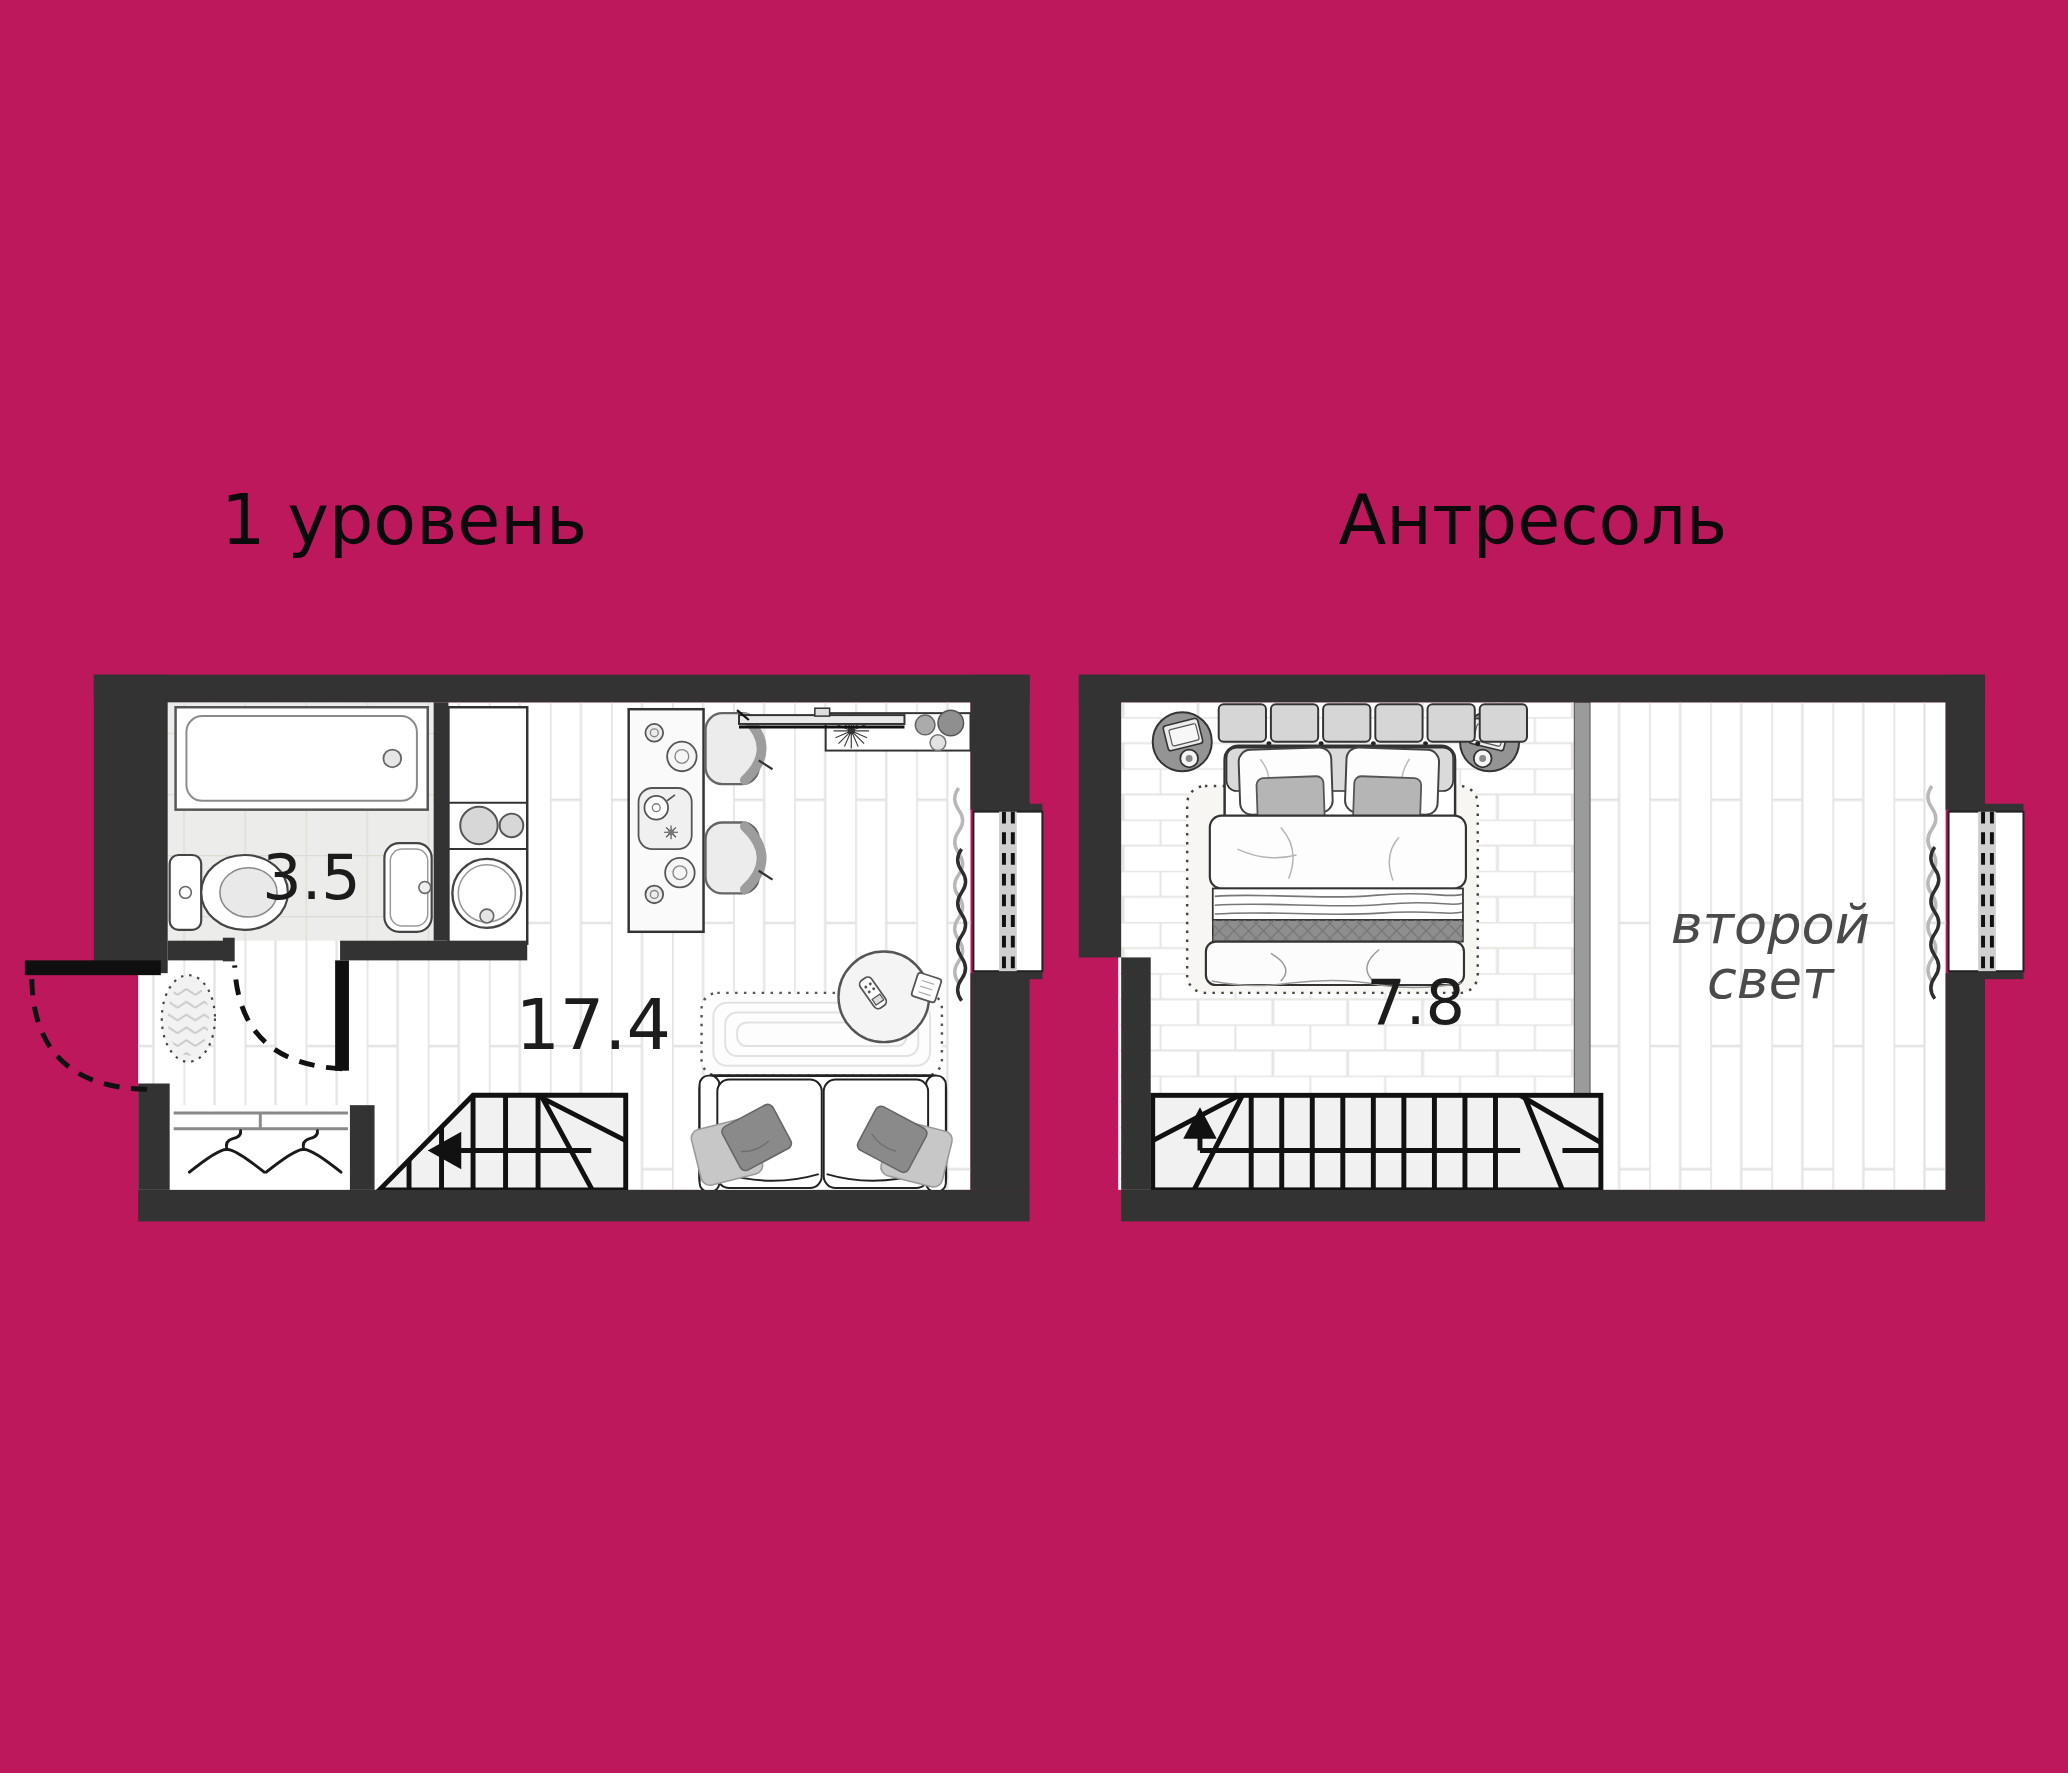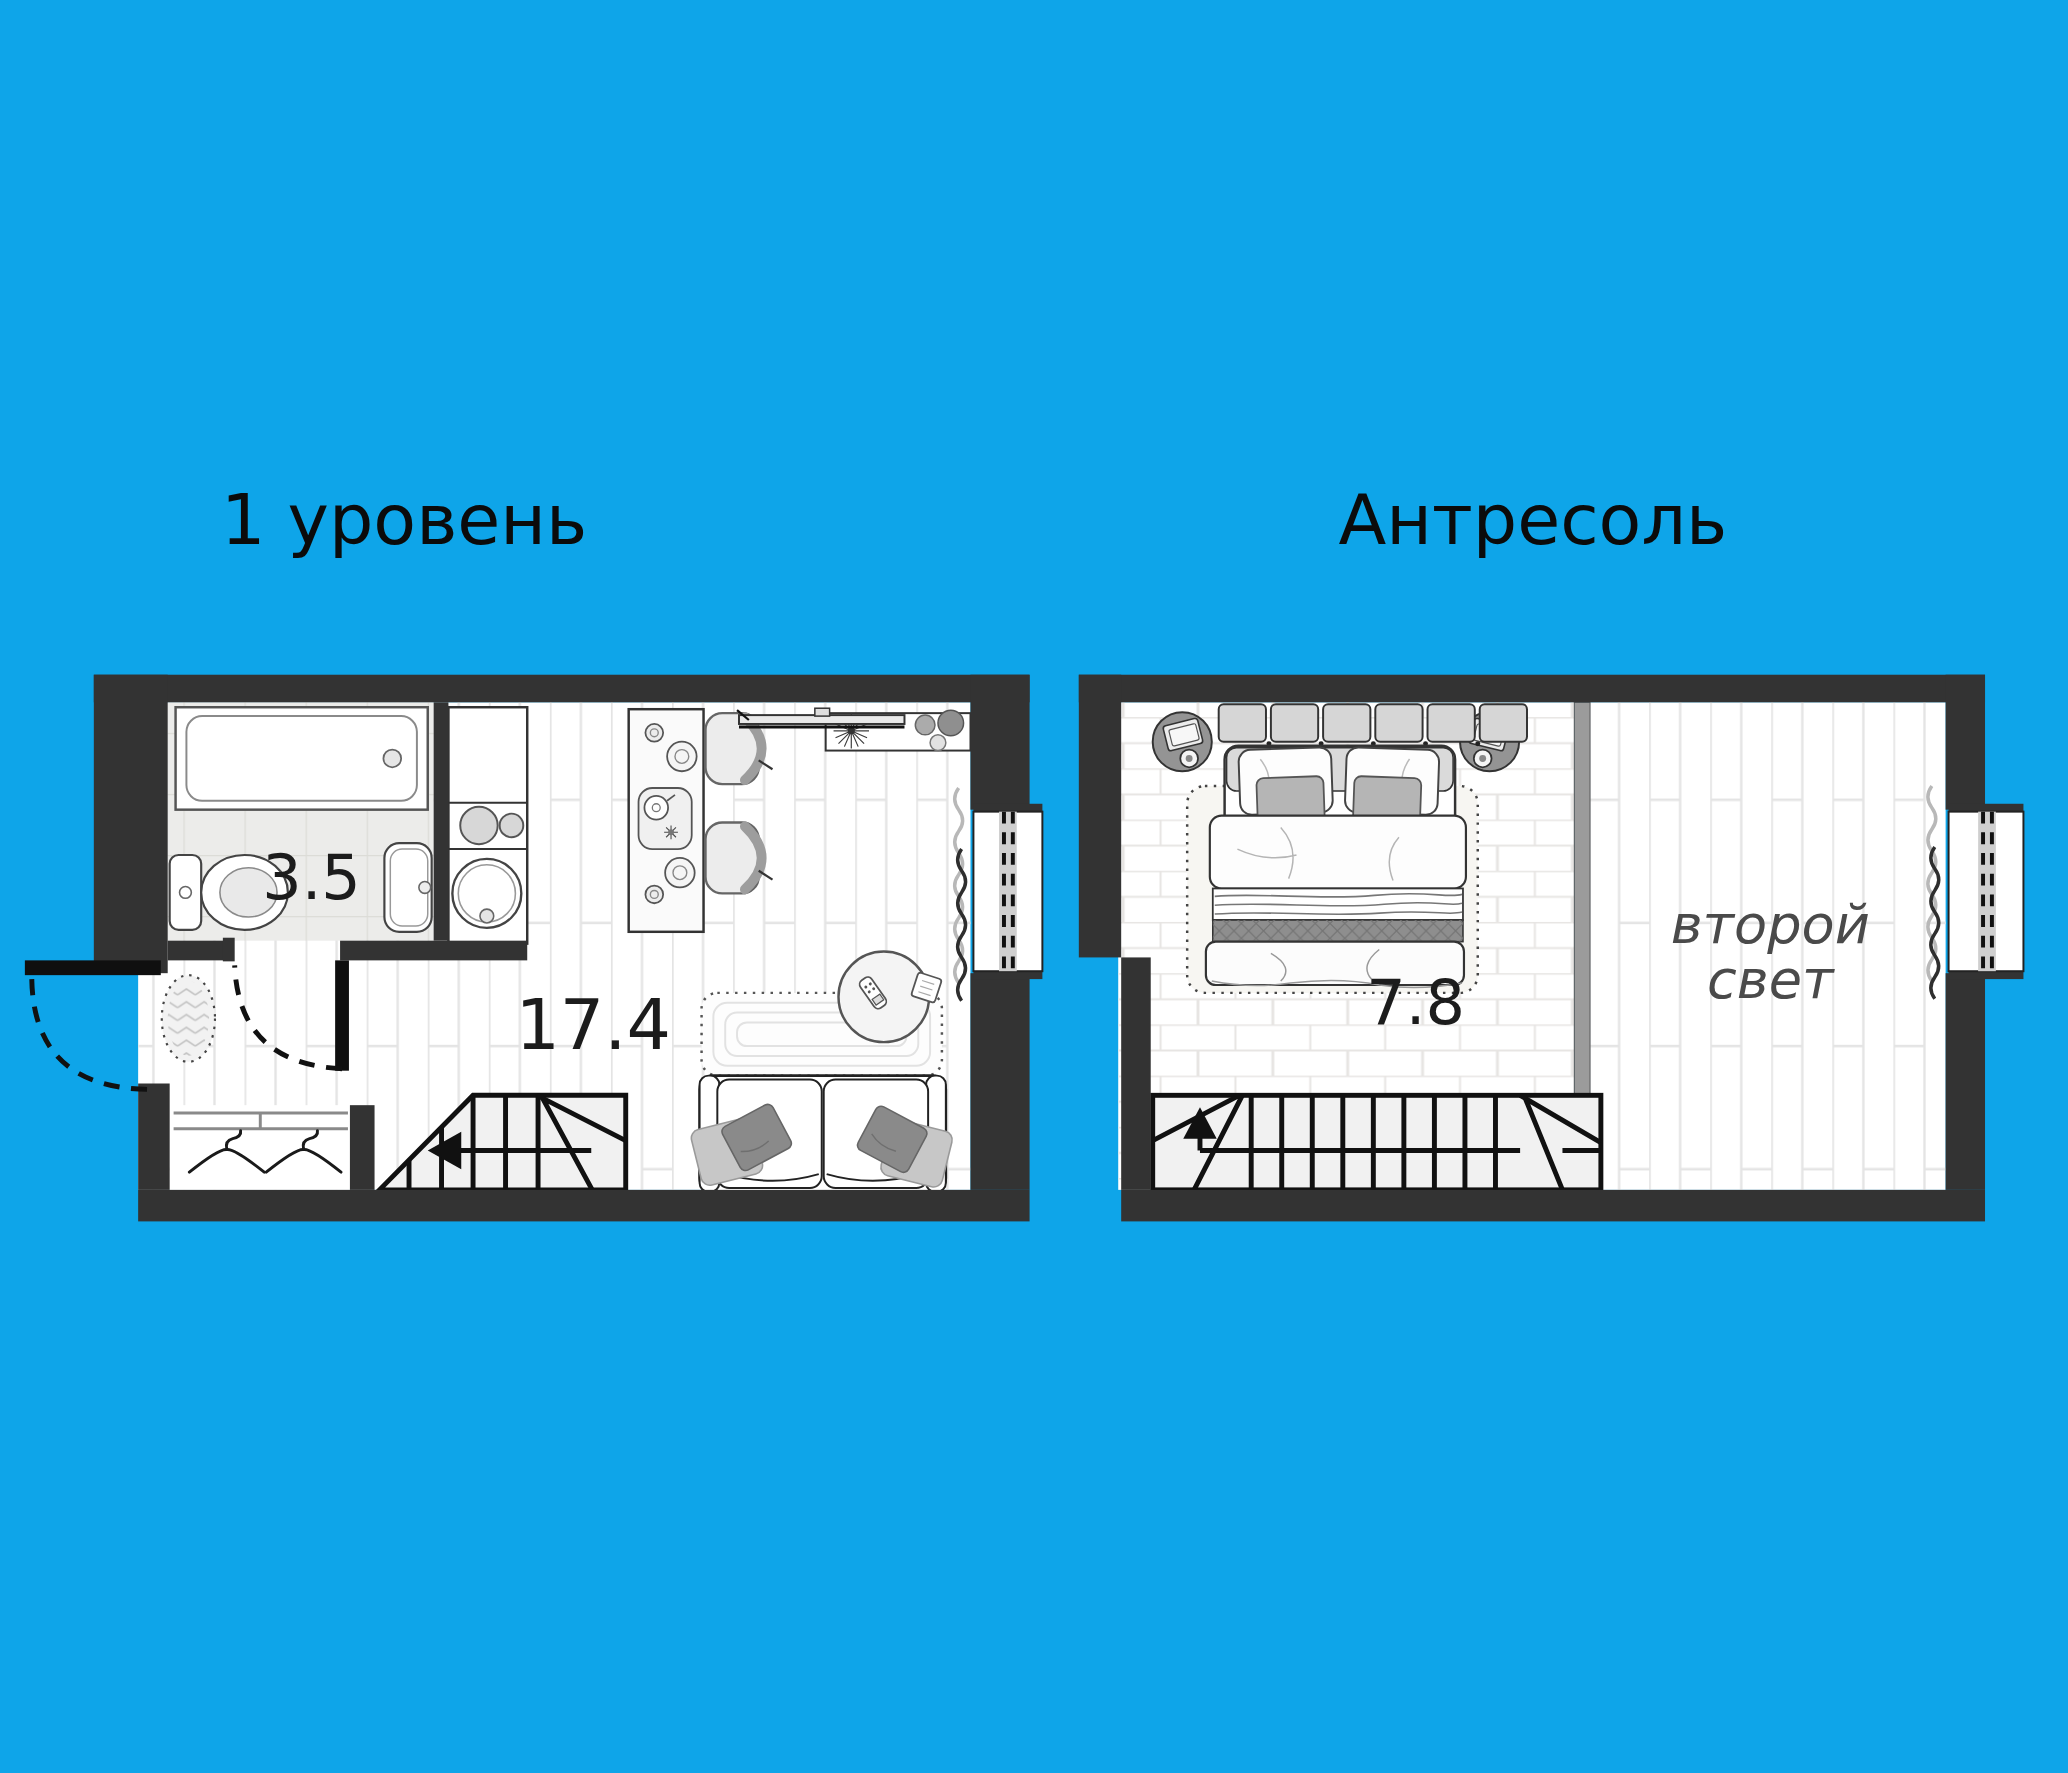--- a/index.html
+++ b/index.html
@@ -1,16 +1,16 @@
 <!DOCTYPE html>
 <html><head>
 <meta charset="utf-8">
 <style>
   html,body{margin:0;padding:0;background:#ffffff;}
-  .canvas{position:relative;width:2069px;height:1773px;background:#0ea5e9;overflow:hidden;
+  .canvas{position:relative;width:2069px;height:1773px;background:#be185d;overflow:hidden;
           font-family:"DejaVu Sans", sans-serif;}
   svg{display:block}
   .plan-title{font-family:"DejaVu Sans", sans-serif;font-size:71px;fill:#0b0b0b;}
   .area-label{font-family:"DejaVu Sans", sans-serif;font-size:63px;font-weight:500;fill:#1c1c1c;}
   .area-label-big{font-family:"DejaVu Sans", sans-serif;font-size:71px;font-weight:500;fill:#1c1c1c;}
   .void-label{font-family:"DejaVu Sans", sans-serif;font-size:55px;font-style:italic;fill:#4a4a4a;}
 </style>
 </head>
 <body>
 

